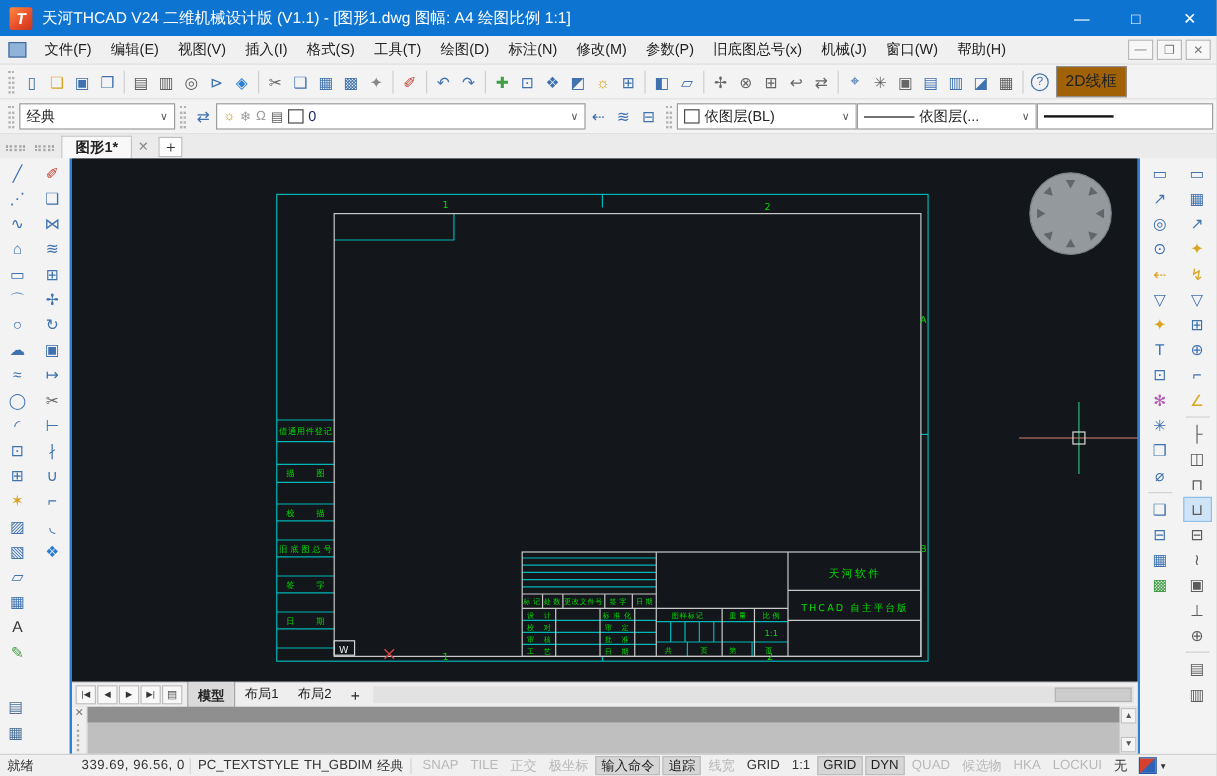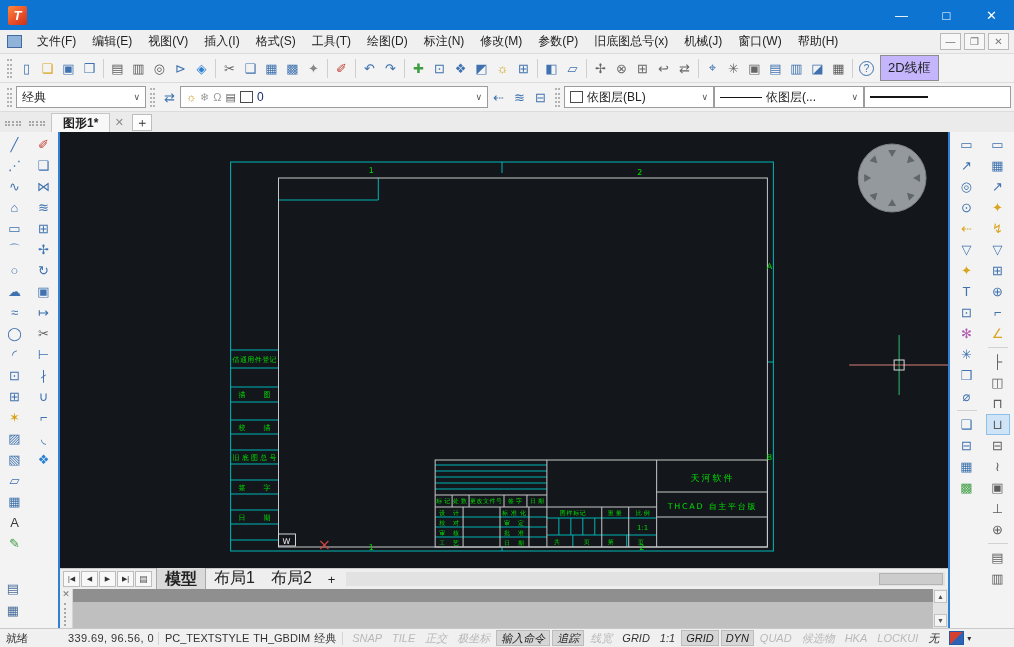--- a/index.html
+++ b/index.html
@@ -27,21 +27,21 @@
     font-size:10px; display:flex; align-items:center; justify-content:center; }
   
   .toolbar { height:29px; background:#f3f3f3; border-bottom:1px solid #dcdcdc; display:flex; align-items:center; padding:0 3px; }
   .grip { width:5px; height:19px; margin:0 4px; border-left:2px dotted #b3b3b3; border-right:2px dotted #b3b3b3; }
   .tb-item { width:21px; height:23px; display:flex; align-items:center; justify-content:center;
     color:#3f72ae; font-size:13px; flex:none; }
   .tb-item[data-sep="1"] { width:7px; background:linear-gradient(#cfcfcf,#cfcfcf) center/1px 19px no-repeat; pointer-events:none; }
   .tb-item[data-name="help-button"] i { border:1.4px solid #3f72ae; border-radius:50%; width:15px; height:15px;
     line-height:13px; text-align:center; font-size:10px; font-style:normal; display:block; }
   .tb-item i { font-style:normal; }
-  .vs-box { margin-left:3px; border:1px solid #8d8d8d; background:#c4b5fd; height:22px; padding:12px 7px;
+  .vs-box { margin-left:3px; border:1px solid #8d8d8d; background:#a16207; height:22px; padding:12px 7px;
     display:flex; align-items:center; font-size:13px; white-space:nowrap; }
   .combo { height:22px; border:1px solid #9c9c9c; background:#fff; display:flex; align-items:center;
     padding:0 5px; gap:4px; font-size:12px; white-space:nowrap; overflow:hidden; flex:none; }
   .combo .arrow { margin-left:auto; color:#555; font-size:9px; padding-left:4px; }
   .swatch { width:13px; height:12px; background:#fff; border:1px solid #4a4a4a; flex:none; }
   .mini-ic { font-size:11px; color:#9a9a9a; font-style:normal; }
   .line-sample { height:1px; background:#151515; width:42px; flex:none; }
   .line-sample.thick { height:2px; width:58px; }
   
   .doctab-row { height:20px; background:#ebebeb; display:flex; align-items:flex-end; padding-left:3px; }
@@ -68,21 +68,21 @@
   .canvas { position:relative; height:436px; background:#13171b; }
   .canvas svg { position:absolute; inset:0; display:block; }
   .canvas text { font-family:"DejaVu Sans",sans-serif; }
   .right-col { width:64px; background:#f3f3f3; display:flex; justify-content:space-between; padding:0 1px; }
   
   .tabrow { height:21px; background:#eeeeee; border-top:1px solid #c9c9c9; display:flex; align-items:center; gap:1px; padding-left:3px; }
   .nav-btn { width:17px; height:16px; border:1px solid #bdbdbd; background:#f8f8f8; color:#333;
     font-size:7px; display:flex; align-items:center; justify-content:center; flex:none; }
   .tile-btn { width:17px; height:16px; border:1px solid #bdbdbd; background:#f8f8f8; color:#555;
     font-size:9px; display:flex; align-items:center; justify-content:center; margin-right:3px; }
-  .lay-tab { padding:18px 8px; height:18px; display:flex; align-items:center; font-size:16px; }
+  .lay-tab { padding:18px 8px; height:18px; display:flex; align-items:center; font-size:11px; }
   .lay-tab[data-active="1"] { font-weight:bold; background:#dadada; border:1px solid #a9a9a9; }
   .lay-add { padding:0 7px; font-size:13px; }
   .tab-scroll { flex:1; height:14px; background:#e2e2e2; margin:0 3px; position:relative; }
   .tab-scroll .thumb { position:absolute; right:2px; top:1px; width:64px; height:12px; background:#cccccc; border:1px solid #b3b3b3; }
   
   .command { height:39px; display:flex; background:#bfbfbf; }
   .cmd-left { width:13px; background:#efefef; border-right:1px solid #d5d5d5; display:flex; flex-direction:column; align-items:center; }
   .cmd-close { font-size:9px; color:#777; height:12px; }
   .cmd-grip { flex:1; width:4px; margin:2px 0; border-left:2px dotted #a8a8a8; }
   .cmd-main { flex:1; display:flex; flex-direction:column; min-width:0; }
@@ -93,32 +93,33 @@
   .cmd-scroll { width:15px; background:#e4e4e4; display:flex; flex-direction:column; justify-content:space-between; align-items:center; padding:1px 0; }
   .scroll-btn { width:13px; height:13px; background:#f4f4f4; border:1px solid #c2c2c2; color:#555;
     font-size:7px; display:flex; align-items:center; justify-content:center; }
   
   .statusbar { height:19px; background:#f0f0f0; border-top:1px solid #c9c9c9; display:flex; align-items:center;
     font-size:11px; color:#333; padding:0 6px; white-space:nowrap; }
   .st-sep { width:1px; height:13px; background:#d4d4d4; margin:0 4px; flex:none; }
   .coords { margin-left:40px; letter-spacing:.4px; }
   .st-field { padding:0 2px; }
   .st-toggles { display:flex; align-items:center; }
-  .st-toggle { padding:0 4px; height:16px; display:flex; align-items:center; margin:0 1px;font-style:italic; }
+  .st-toggle { padding:0 4px; height:16px; display:flex; align-items:center; margin:0 1px; }
   .st-toggle[data-state="off"] { color:#b8b8b8; }
   .st-toggle[data-state="on"] { background:#d6d6d6; border:1px solid #bcbcbc; color:#1e1e1e; }
   .clean-icon { width:15px; height:14px; margin:0 3px 0 5px; border:1px solid #2457a8;
     background:linear-gradient(135deg,#d8402e 0 46%,#2e62b4 54% 100%); }
   .st-caret { font-size:8px; color:#333; }
 </style>
 </head>
 <body>
 
 <div class="titlebar" data-name="title-bar">
   <div class="logo" data-name="app-logo-icon">T</div>
+  <div class="title-text" data-name="window-title">天河THCAD V24 二维机械设计版 (V1.1) - [图形1.dwg 图幅: A4 绘图比例 1:1]</div>
   <div class="win-controls" data-name="window-controls">
 
   <span class="win-btn" data-name="minimize-button">—</span>
       <span class="win-btn" data-name="maximize-button">□</span>
       <span class="win-btn" data-name="close-button">✕</span>
     </div>
 </div>
 
 <div class="menubar" data-name="menu-bar">
   <span class="menu-doc-icon" data-name="document-icon"></span>

